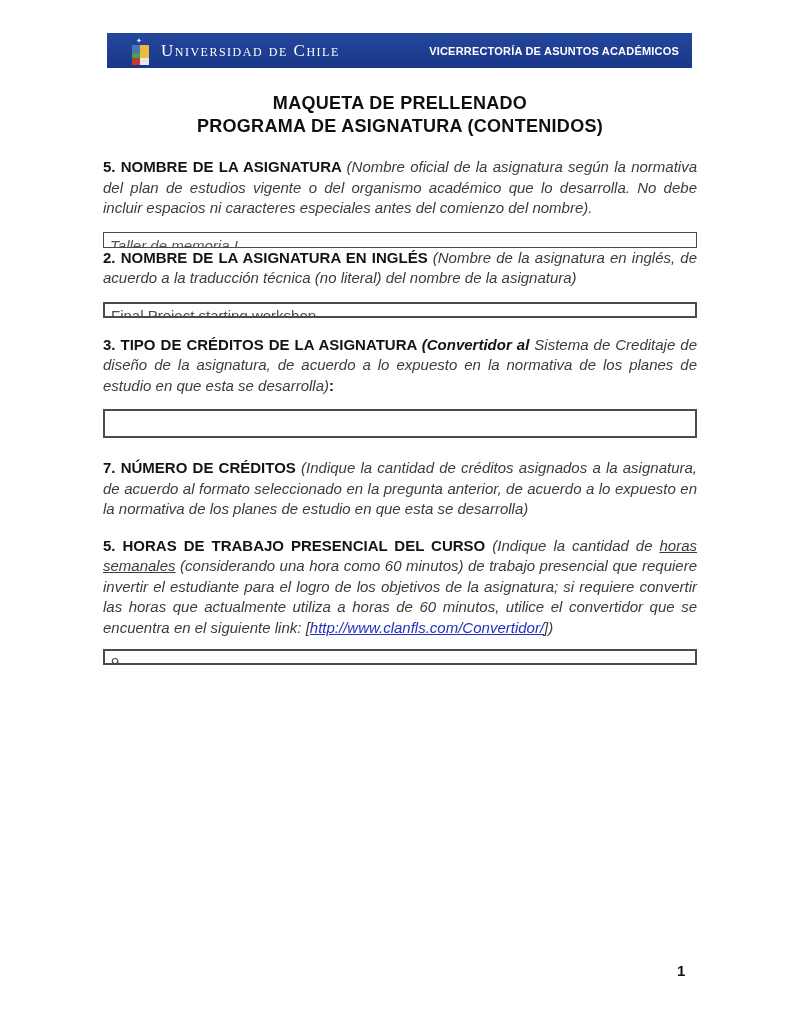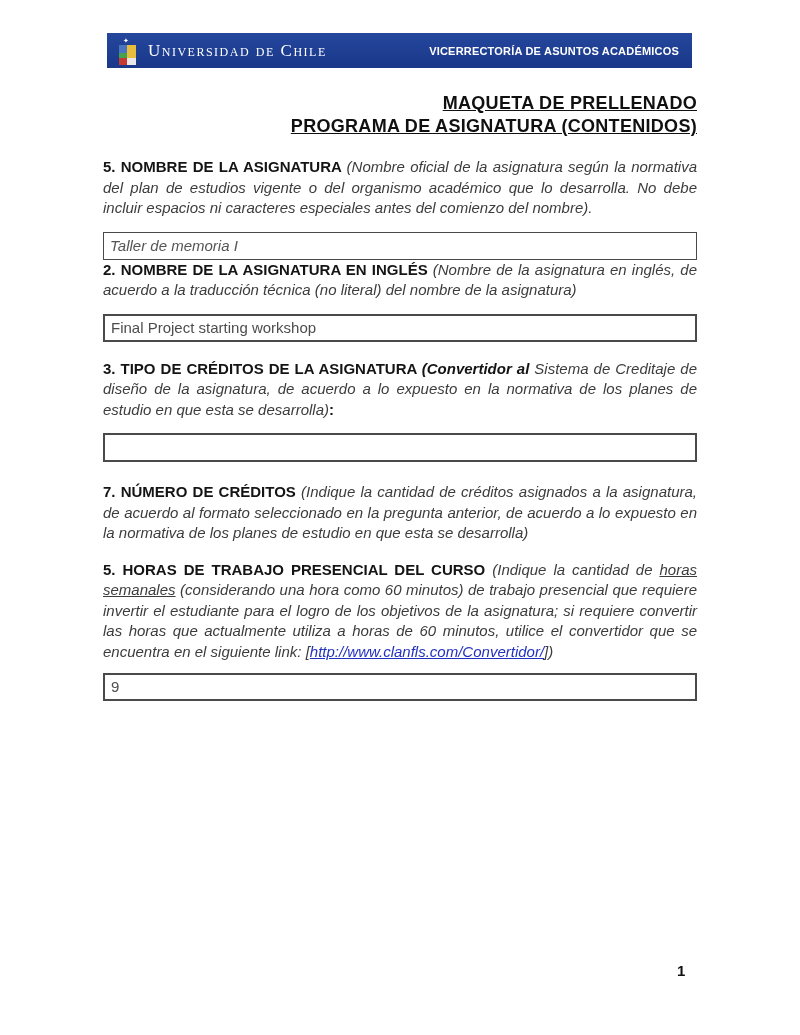--- a/index.html
+++ b/index.html
@@ -3,50 +3,50 @@
 <meta charset="utf-8">
 <style>
   html,body{margin:0;padding:0;background:#ffffff;}
   .page{position:relative;width:800px;height:1035px;background:#ffffff;overflow:hidden;
         font-family:"Liberation Sans",sans-serif;color:#222;}
   .content{position:absolute;left:103px;top:0;width:594px;}
 
   
   .band{margin:33px 5px 0 4px;height:35px;background:linear-gradient(#24479c,#1a378a);
         display:flex;justify-content:space-between;align-items:center;
-        padding:0 13px 0 11px;box-sizing:border-box;}
+        padding:0 13px 0 24px;box-sizing:border-box;}
   .brand{display:flex;align-items:center;}
   .emblem{position:relative;width:21px;height:30px;margin-right:9px;flex:0 0 auto;}
   .star{position:absolute;top:1px;left:5px;color:#ffffff;font-size:7px;line-height:7px;}
   .crest{position:absolute;left:1px;top:9px;width:17px;height:20px;
          display:grid;grid-template-columns:8px 9px;grid-template-rows:8px 5px 7px;}
   .q-blue{background:#4a74bd;grid-column:1;grid-row:1;}
   .q-gold{background:#e7bd3e;grid-column:2;grid-row:1 / span 2;}
   .q-green{background:#49a04c;grid-column:1;grid-row:2;}
   .q-red{background:#c23a31;grid-column:1;grid-row:3;}
   .q-white{background:#e8e8ea;grid-column:2;grid-row:3;}
   .uni{font-family:"Liberation Serif",serif;font-variant:small-caps;color:#ffffff;
        font-size:17px;letter-spacing:1.5px;white-space:nowrap;}
   .office{color:#ffffff;font-size:11px;font-weight:bold;letter-spacing:0.2px;white-space:nowrap;}
 
   
   .doc-title{margin:24px 0 0;text-align:center;font-weight:bold;font-size:18px;
              line-height:23px;color:#101010;letter-spacing:0.3px;}
-  .doc-title span{text-decoration:underline;display:block;text-align:right;}
+  .doc-title span{display:block;}
 
   
   .desc{font-size:15px;line-height:20.5px;text-align:justify;margin:0;}
   .lbl{font-weight:bold;font-style:normal;color:#141414;}
   .it{font-style:italic;color:#3c3c3c;}
   .bi{font-style:italic;font-weight:bold;color:#141414;}
   .bd{font-weight:bold;font-style:normal;color:#141414;}
   .und{text-decoration:underline;}
   .link{color:#2230c0;text-decoration:underline;font-style:italic;cursor:pointer;}
 
-  .abox{box-sizing:border-box;border:1px solid #4a4a4a;height:28px;line-height:26px;
+  .abox{box-sizing:border-box;border:1px solid #4a4a4a;height:16px;line-height:26px;
         padding:0 6px;font-size:15px;overflow:hidden;background:#ffffff;}
   .b2{border-width:2px;line-height:24px;}
   .vi{font-style:italic;color:#555555;}
   .vg{color:#4d4d4d;}
   .vd{color:#222222;}
 
   .credit{position:relative;border-width:2px;height:29px;font-weight:bold;color:#141414;}
   .copt{position:absolute;top:0;line-height:25px;margin-top:20px;}
   .pos-sct{left:7px;}  .pos-x{left:57px;}  .pos-ud{left:178px;}  .pos-otros{left:347px;}
 

